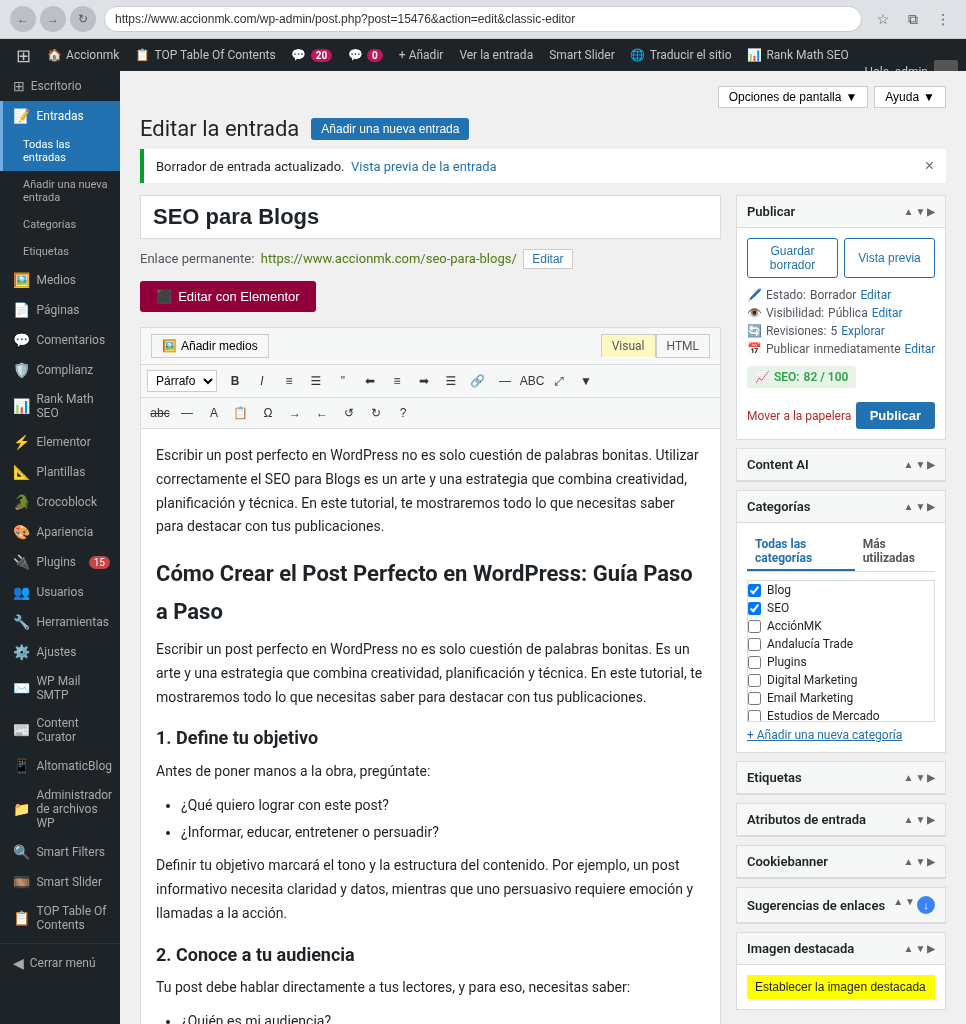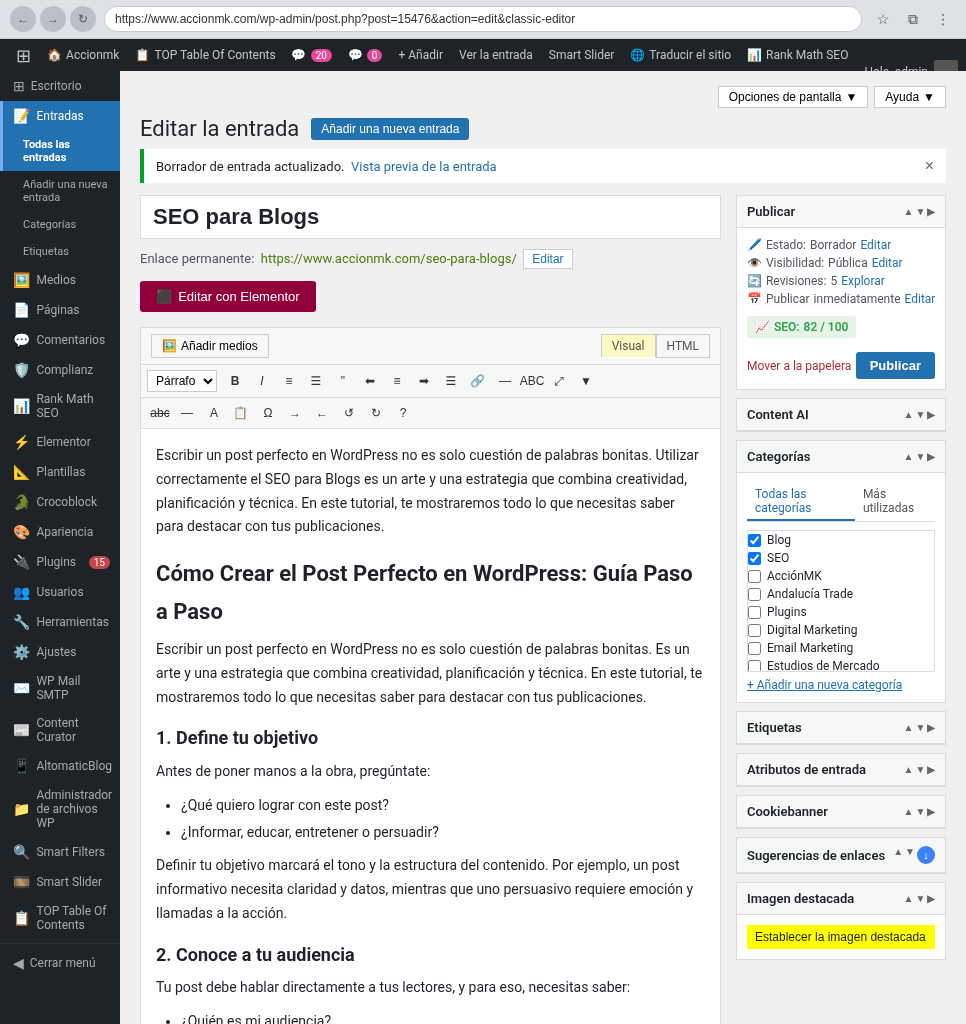--- a/index.html
+++ b/index.html
@@ -46,22 +46,22 @@
       padding: 0 8px;
       height: 32px;
       display: flex;
       align-items: center;
       gap: 4px;
       cursor: pointer;
       white-space: nowrap;
     }
     .wp-logo { color: #c3c4c7; font-size: 18px; }
     .admin-bar-count {
-      background: #ec4899; color: white; border-radius: 10px;
-      padding: 1px 5px; font-size: 10px; font-weight: normal;
+      background: #be185d; color: white; border-radius: 10px;
+      padding: 1px 5px; font-size: 10px; font-weight: bold;
     }
     .hola-admin { margin-left: auto; display: flex; align-items: center; gap: 6px; margin-top: 34px; }
     .admin-avatar { width: 24px; height: 24px; background: #555; border-radius: 2px; }
 
     
     .wp-layout { display: flex; height: calc(100vh - 58px); }
 
     
     .wp-sidebar {
       width: 120px;
@@ -74,21 +74,21 @@
     .sidebar-item {
       display: flex;
       align-items: center;
       gap: 6px;
       padding: 7px 10px;
       cursor: pointer;
       border-left: 3px solid transparent;
     }
     .sidebar-item.active { background: #2271b1; color: white; border-left-color: #72aee6; }
     .sidebar-item.sub { padding-left: 20px; font-size: 11px; }
-    .sidebar-item.sub.active { background: #2271b1; color: white; font-weight: bold; }
+    .sidebar-item.sub.active { background: #2271b1; color: white; }
     .sidebar-icon { font-size: 14px; flex-shrink: 0; }
     .sidebar-badge {
       background: #ca4444; color: white; border-radius: 10px;
       padding: 1px 5px; font-size: 10px; margin-left: auto;
     }
     .sidebar-separator { height: 1px; background: #2c3338; margin: 4px 0; }
 
     
     .wp-main { flex: 1; overflow-y: auto; padding: 15px 20px; background: #f0f0f1; }
 
@@ -207,21 +207,21 @@
       display: inline-flex; align-items: center; gap: 4px;
     }
     .trash-link { color: #b32d2e; font-size: 12px; text-decoration: none; cursor: pointer; }
     .publish-btn {
       background: #2271b1; color: white; border: none; padding: 6px 14px;
       font-size: 13px; cursor: pointer; border-radius: 3px; font-weight: 600;
     }
     .publish-row { display: flex; align-items: center; justify-content: space-between; margin-top: 8px; }
 
     
-    .cat-tabs { display: flex; gap: 0; margin-bottom: 8px; border-bottom: 1px solid #dcdcde; }
+    .cat-tabs { display: flex; gap: 0; margin-bottom: 8px; border-bottom: 1px solid #dcdcde; font-weight: bold; }
     .cat-tab { padding: 4px 8px; font-size: 12px; cursor: pointer; color: #555; }
     .cat-tab.active { color: #2271b1; border-bottom: 2px solid #2271b1; }
     .cat-list { font-size: 12px; max-height: 140px; overflow-y: auto; }
     .cat-item { display: flex; align-items: center; gap: 6px; padding: 2px 0; }
     .cat-item input[type="checkbox"] { cursor: pointer; }
     .cat-item label { cursor: pointer; }
     .add-cat-link { color: #2271b1; font-size: 12px; cursor: pointer; margin-top: 6px; display: block; }
 
     
     ::-webkit-scrollbar { width: 6px; height: 6px; }
@@ -544,20 +544,24 @@
         <div class="panel">
           <div class="panel-header">
             <span>Publicar</span>
             <div class="panel-header-actions">
               <span class="panel-arrow">▲</span>
               <span class="panel-arrow">▼</span>
               <span class="panel-arrow">▶</span>
             </div>
           </div>
           <div class="panel-body">
+            <div class="publish-buttons">
+              <button class="save-draft-btn">Guardar borrador</button>
+              <button class="preview-btn">Vista previa</button>
+            </div>
             <div class="publish-meta">
               <span>🖊️</span>
               <span>Estado:</span>
               <span>Borrador</span>
               <a href="#">Editar</a>
             </div>
             <div class="publish-meta">
               <span>👁️</span>
               <span>Visibilidad:</span>
               <span>Pública</span>

